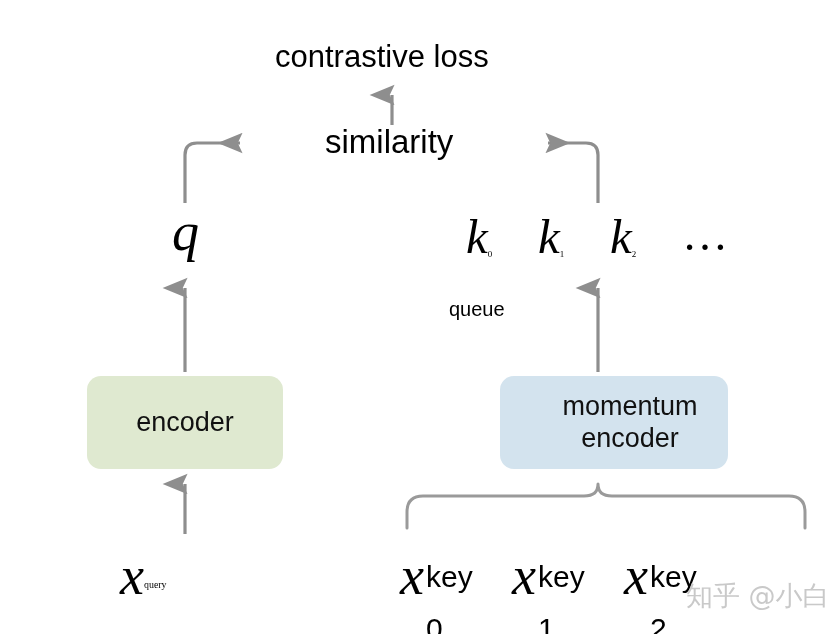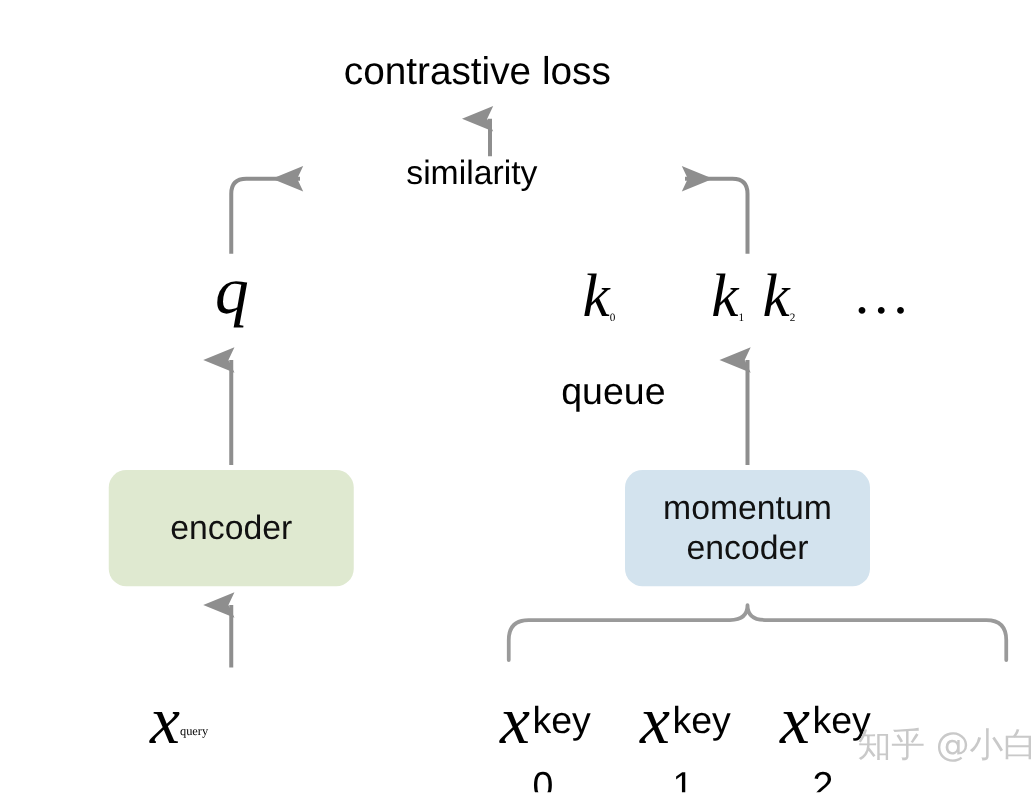--- a/index.html
+++ b/index.html
@@ -120,44 +120,44 @@
                L407,512 Q407,496 423,496
                L584,496 Q598,496 598,484
                Q598,496 612,496
                L789,496 Q805,496 805,512
                L805,528" stroke="#9a9a9a" stroke-width="3" fill="none" stroke-linecap="round" stroke-linejoin="round"></path>
     </g>
   </svg>
 
   <div class="lbl sans" style="left:275px; top:41px; font-size:31px;">contrastive loss</div>
 
-  <div class="lbl sans" style="left:325px; top:125px; font-size:27px;">similarity</div>
+  <div class="lbl sans" style="left:325px; top:125px; font-size:33px;">similarity</div>
 
   <div class="lbl math" style="left:172px; top:205px; font-size:54px;">q</div>
 
   <div class="ksym" style="left:466px; top:208px;">
     <span class="math" style="font-size:49px;">k</span><sub class="kidx">0</sub>
   </div>
-  <div class="ksym" style="left:569px; top:208px;">
+  <div class="ksym" style="left:538px; top:208px;">
     <span class="math" style="font-size:49px;">k</span><sub class="kidx">1</sub>
   </div>
   <div class="ksym" style="left:610px; top:208px;">
     <span class="math" style="font-size:49px;">k</span><sub class="kidx">2</sub>
   </div>
   <div class="lbl mathup" style="left:682px; top:212px; font-size:46px;">…</div>
 
-  <div class="lbl sans" style="left:449px; top:299px; font-size:30px;">queue</div>
+  <div class="lbl sans" style="left:449px; top:299px; font-size:20px;">queue</div>
 
   <div class="box sans" style="left:87px; top:376px; width:196px; height:93px;
               background:#dfe9d0; font-size:27px;">
     <span>encoder</span>
   </div>
 
   <div class="box sans" style="left:500px; top:376px; width:196px; height:93px;
-              background:#d3e3ee; font-size:27px;">
+              background:#d3e3ee; font-size:27px;padding-left:32px;">
     <span>
       <span>momentum</span><br>
       <span>encoder</span>
     </span>
   </div>
 
   <div class="ksym" style="left:120px; top:545px;">
     <span class="math" style="font-size:54px;">x</span><sup class="kidx" style="font-size:0.62em;">query</sup>
   </div>
 

